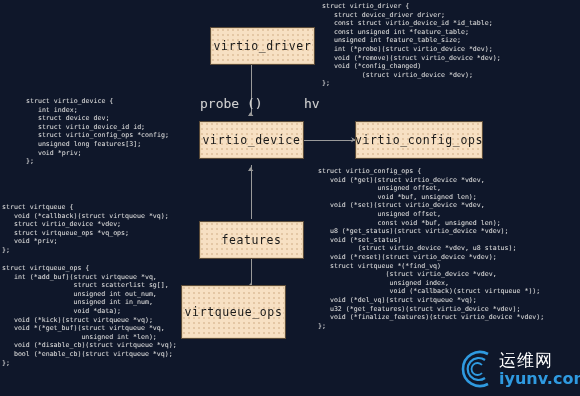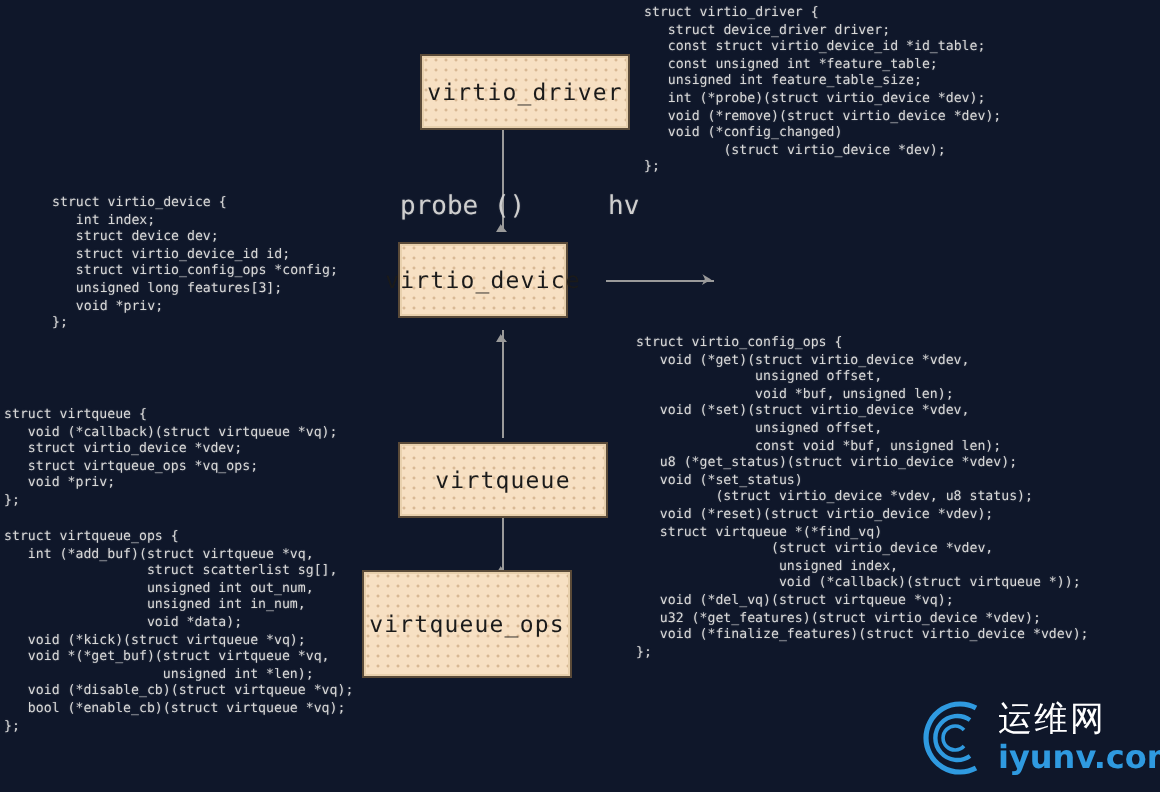--- a/index.html
+++ b/index.html
@@ -202,27 +202,30 @@
   <div class="conn conn-v" style="left:251px; top:165px; height:54px;"></div>
   <div class="head-up" style="left:251px; top:166px;"></div>
 
   <div class="conn conn-v" style="left:251px; top:258px; height:29px;"></div>
   <div class="head-up" style="left:251px; top:282px;"></div>
 
   <div class="uml-box" style="left:200px; top:28px; width:103px; height:36px;margin-left:11px;">
     <span>virtio_driver</span>
   </div>
 
-  <div class="uml-box" style="left:200px; top:122px; width:83px; height:36px;">
+  <div class="uml-box" style="left:200px; top:122px; width:103px; height:36px;">
     <span>virtio_device</span>
   </div>
 
+  <div class="uml-box" style="left:356px; top:122px; width:126px; height:36px;">
+    <span>virtio_config_ops</span>
+  </div>
 
   <div class="uml-box" style="left:200px; top:222px; width:103px; height:36px;">
-    <span>virtqueue</span>
+    <span>features</span>
   </div>
 
   <div class="uml-box" style="left:182px; top:286px; width:103px; height:52px;">
     <span>virtqueue_ops</span>
   </div>
 
   <div id="watermark" style="left:455px; top:348px;">
     <svg class="wm-ring" viewBox="0 0 42 42">
       <path d="M33 6 A17 17 0 1 0 33 36" fill="none" stroke="#2f9ae0" stroke-width="2.6"></path>
       <path d="M30 12 A11 11 0 1 0 30 30" fill="none" stroke="#2f9ae0" stroke-width="2.2"></path>

